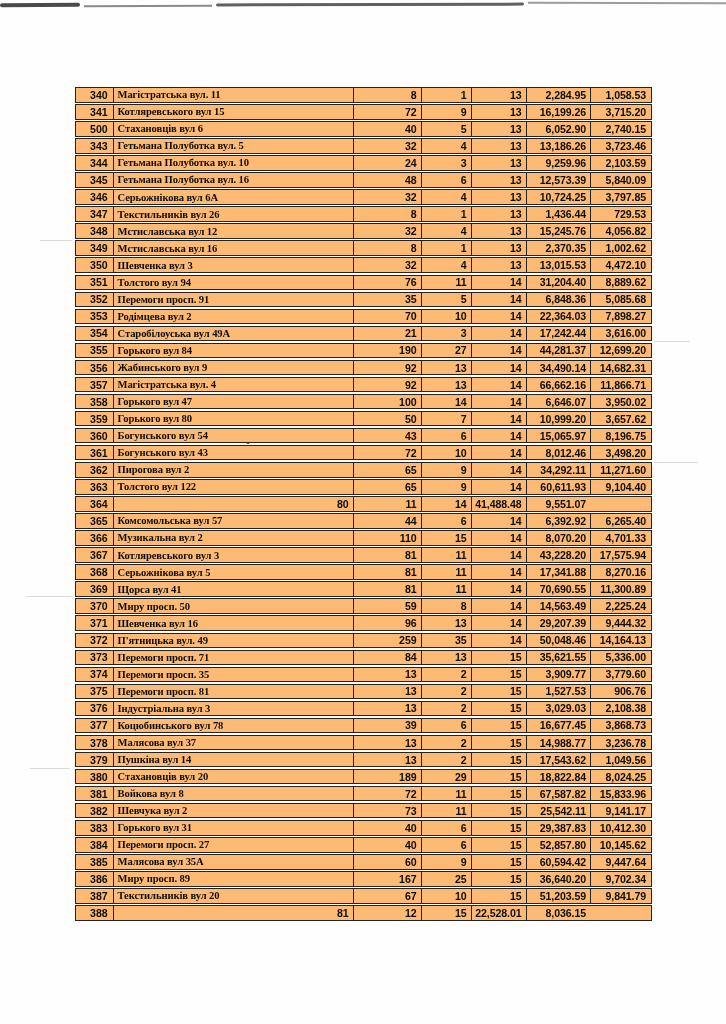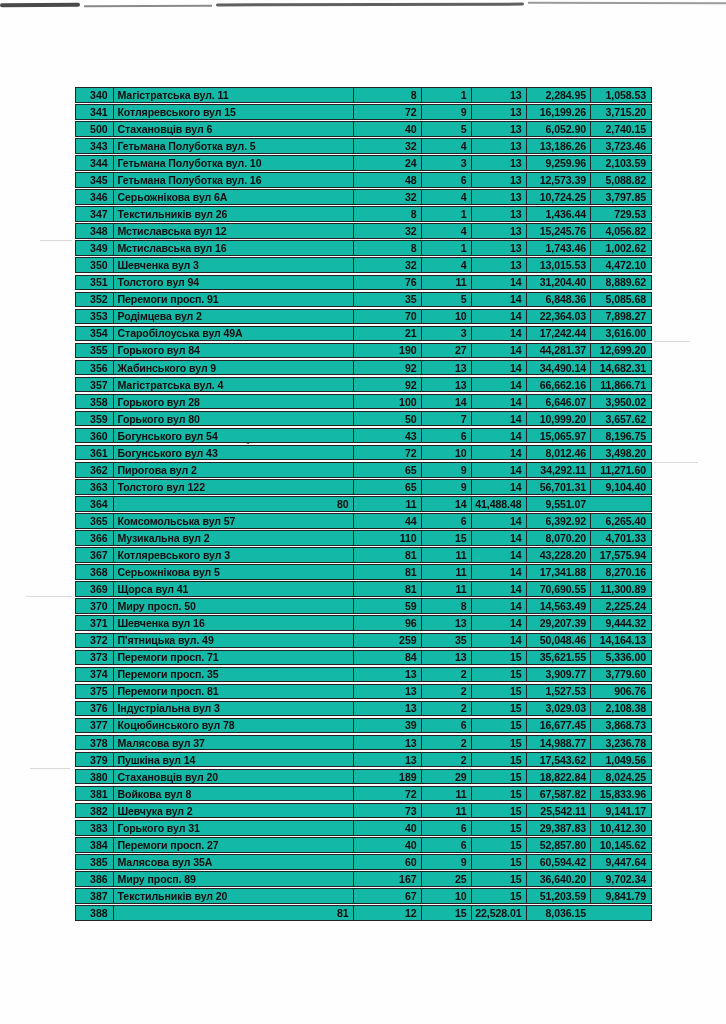--- a/index.html
+++ b/index.html
@@ -45,37 +45,37 @@
     width: 577px;
   }
   .t-row {
     box-sizing: border-box;
     height: 15.5px;
     margin-bottom: 1.56px;
     border: 1.5px solid #232323;
     display: grid;
     grid-template-columns: 36.5px 240px 68px 50px 55px 64.5px 60px;
     align-items: center;
-    background: #14b8a6;
+    background: #fdba74;
     text-align: right;
   }
   .cell {
     box-sizing: border-box;
     height: 100%;
     display: flex;
     align-items: center;
     font-size: 10.6px;
     font-weight: 700;
     color: #0d0d0d;
     letter-spacing: -0.1px;
     white-space: nowrap;
     overflow: hidden;
   }
   .cell.num    { justify-content: flex-end; padding-right: 5px; }
-  .cell.addr   { justify-content: flex-start; padding-left: 4px; border-left: 1.5px solid #232323; }
+  .cell.addr   { justify-content: flex-start; padding-left: 4px; border-left: 1.5px solid #232323; font-family: Liberation Serif, serif; }
   .cell.val    { justify-content: flex-end; padding-right: 4px; border-left: 1.5px solid #232323; }
 </style>
 </head>
 <body>
 
 <div class="page">
 
   <div class="artifact top-line-1"></div>
   <div class="artifact top-line-2"></div>
   <div class="artifact top-line-3"></div>
@@ -137,21 +137,21 @@
     <div class="cell val">9,259.96</div>
     <div class="cell val">2,103.59</div>
   </div>
         <div class="t-row">
     <div class="cell num">345</div>
     <div class="cell addr">Гетьмана Полуботка вул. 16</div>
     <div class="cell val">48</div>
     <div class="cell val">6</div>
     <div class="cell val">13</div>
     <div class="cell val">12,573.39</div>
-    <div class="cell val">5,088.82</div>
+    <div class="cell val">5,840.09</div>
   </div>
         <div class="t-row">
     <div class="cell num">346</div>
     <div class="cell addr">Серьожнікова вул 6А</div>
     <div class="cell val">32</div>
     <div class="cell val">4</div>
     <div class="cell val">13</div>
     <div class="cell val">10,724.25</div>
     <div class="cell val">3,797.85</div>
   </div>
@@ -172,21 +172,21 @@
     <div class="cell val">13</div>
     <div class="cell val">15,245.76</div>
     <div class="cell val">4,056.82</div>
   </div>
         <div class="t-row">
     <div class="cell num">349</div>
     <div class="cell addr">Мстиславська вул 16</div>
     <div class="cell val">8</div>
     <div class="cell val">1</div>
     <div class="cell val">13</div>
-    <div class="cell val">1,743.46</div>
+    <div class="cell val">2,370.35</div>
     <div class="cell val">1,002.62</div>
   </div>
         <div class="t-row">
     <div class="cell num">350</div>
     <div class="cell addr">Шевченка вул 3</div>
     <div class="cell val">32</div>
     <div class="cell val">4</div>
     <div class="cell val">13</div>
     <div class="cell val">13,015.53</div>
     <div class="cell val">4,472.10</div>
@@ -249,21 +249,21 @@
     <div class="cell num">357</div>
     <div class="cell addr">Магістратська вул. 4</div>
     <div class="cell val">92</div>
     <div class="cell val">13</div>
     <div class="cell val">14</div>
     <div class="cell val">66,662.16</div>
     <div class="cell val">11,866.71</div>
   </div>
         <div class="t-row">
     <div class="cell num">358</div>
-    <div class="cell addr">Горького вул 28</div>
+    <div class="cell addr">Горького вул 47</div>
     <div class="cell val">100</div>
     <div class="cell val">14</div>
     <div class="cell val">14</div>
     <div class="cell val">6,646.07</div>
     <div class="cell val">3,950.02</div>
   </div>
         <div class="t-row">
     <div class="cell num">359</div>
     <div class="cell addr">Горького вул 80</div>
     <div class="cell val">50</div>
@@ -298,21 +298,21 @@
     <div class="cell val">14</div>
     <div class="cell val">34,292.11</div>
     <div class="cell val">11,271.60</div>
   </div>
         <div class="t-row">
     <div class="cell num">363</div>
     <div class="cell addr">Толстого вул 122</div>
     <div class="cell val">65</div>
     <div class="cell val">9</div>
     <div class="cell val">14</div>
-    <div class="cell val">56,701.31</div>
+    <div class="cell val">60,611.93</div>
     <div class="cell val">9,104.40</div>
   </div>
         <div class="t-row">
     <div class="cell num">364</div>
     <div class="cell val">80</div>
     <div class="cell val">11</div>
     <div class="cell val">14</div>
     <div class="cell val">41,488.48</div>
     <div class="cell val">9,551.07</div>
   </div>

